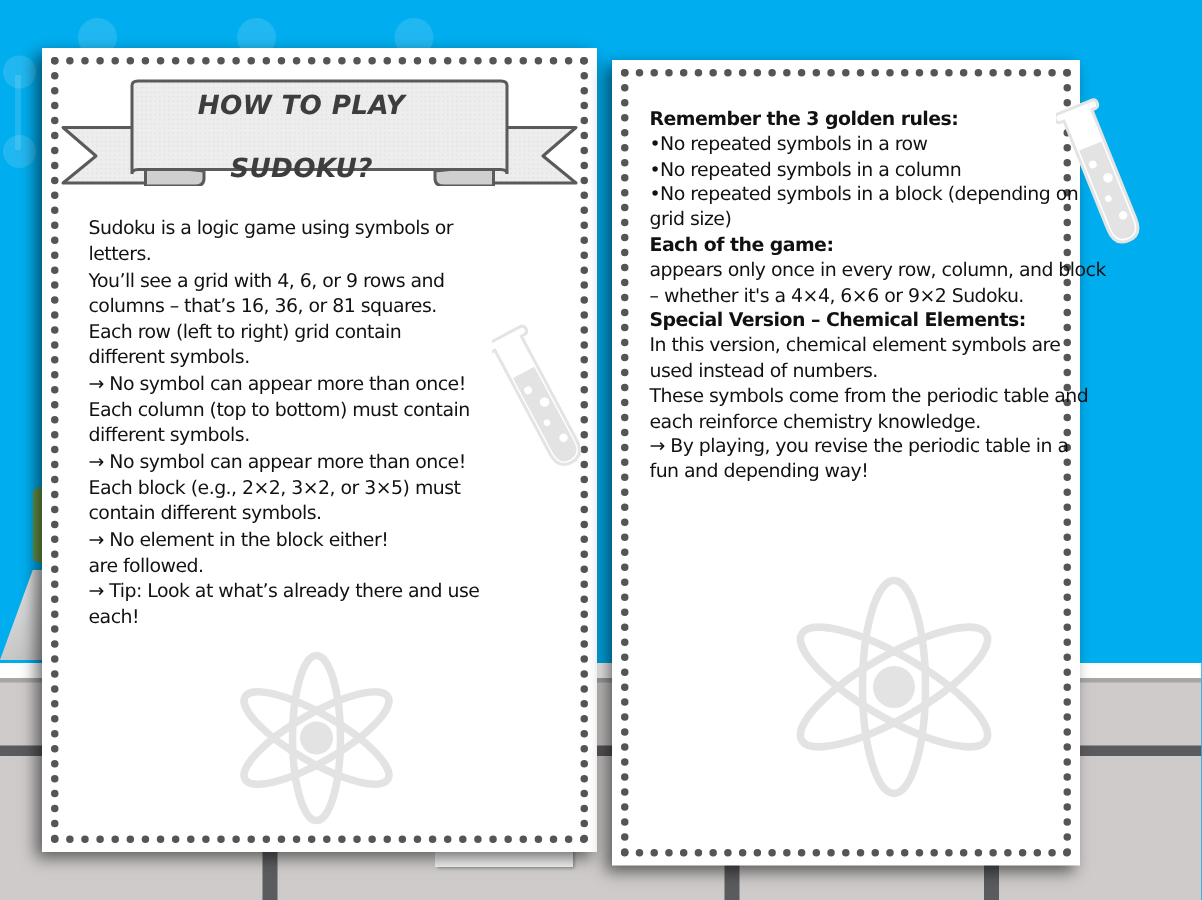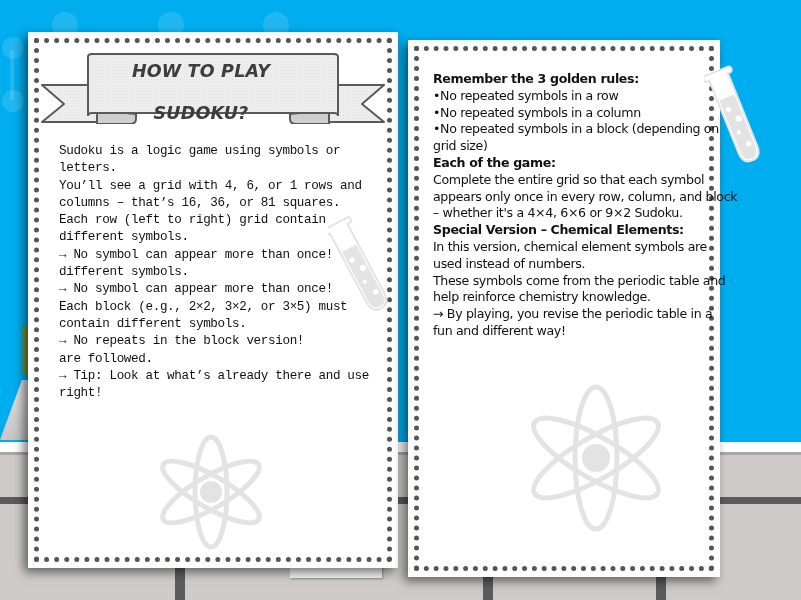--- a/index.html
+++ b/index.html
@@ -21,21 +21,21 @@
   .panel.left { left: 28px; top: 32px; width: 370px; height: 536px; }
   .panel.right { left: 408px; top: 15px; width: 312px; height: 537px; margin-top: 25px; }
   .dots { position: absolute; inset: 6px; border: 5px dotted #555555; pointer-events: none; }
 
   .ribbon { position: absolute; left: 12px; top: 20px; width: 346px; height: 72px; }
   .ribbon-title { position: absolute; left: 57px; top: 18px; width: 232px; height: 42px; line-height: 42px; text-align: center;
     font-family: "DejaVu Sans", sans-serif; font-weight: bold; font-size: 17.5px; color: #3d3d3d; letter-spacing: 0.2px; font-style: italic; }
 
   .text { position: absolute; font-family: "DejaVu Sans", sans-serif; font-size: 12.6px; line-height: 17.3px; color: #111111; letter-spacing: -0.35px; }
   .text p { white-space: nowrap; }
-  .text.left { left: 31px; top: 111px; width: 320px; font-family: Liberation Mono, monospace; }
+  .text.left { left: 31px; top: 111px; width: 320px; }
   .text.right { left: 25px; top: 31px; width: 340px; line-height: 16.8px; }
   .text .b { font-weight: bold; }
 
   .deco { position: absolute; pointer-events: none; }
 </style>
 </head>
 <body>
 
 <div class="bg-sky"></div>
 <div class="bg-molecule" style="left:52px;top:12px;width:26px;height:26px;"></div>
@@ -94,33 +94,34 @@
       <ellipse cx="52" cy="60" rx="16" ry="55"></ellipse>
       <ellipse cx="52" cy="60" rx="16" ry="55" transform="rotate(60 52 60)"></ellipse>
       <ellipse cx="52" cy="60" rx="16" ry="55" transform="rotate(-60 52 60)"></ellipse>
     </g>
     <circle cx="52" cy="60" r="11" fill="#e3e3e3"></circle>
   </svg>
 
   <div class="text left">
     <p>Sudoku is a logic game using symbols or</p>
     <p>letters.</p>
-    <p>You’ll see a grid with 4, 6, or 1 rows and</p>
+    <p>You’ll see a grid with 4, 6, or 9 rows and</p>
     <p>columns – that’s 16, 36, or 81 squares.</p>
     <p>Each row (left to right) grid contain</p>
     <p>different symbols.</p>
     <p>→ No symbol can appear more than once!</p>
+    <p>Each column (top to bottom) must contain</p>
     <p>different symbols.</p>
     <p>→ No symbol can appear more than once!</p>
     <p>Each block (e.g., 2×2, 3×2, or 3×5) must</p>
     <p>contain different symbols.</p>
-    <p>→ No repeats in the block version!</p>
+    <p>→ No element in the block either!</p>
     <p>are followed.</p>
     <p>→ Tip: Look at what’s already there and use</p>
-    <p>right!</p>
+    <p>each!</p>
   </div>
 </div>
 
 <div class="panel right">
   <div class="dots"></div>
 
   <svg class="deco" style="left:296px;top:20px;" width="60" height="110" viewBox="0 0 60 110">
     <g transform="rotate(-22 30 55)">
       <path d="M18,8 L42,8 Q45,8 45,11 Q45,14 42,14 L40,14 L40,92 Q40,104 30,104 Q20,104 20,92 L20,14 L18,14 Q15,14 15,11 Q15,8 18,8 Z" fill="#ffffff" stroke="#e4e4e4" stroke-width="2"></path>
       <path d="M22,36 L38,36 L38,92 Q38,102 30,102 Q22,102 22,92 Z" fill="#e3e3e3"></path>
@@ -140,24 +141,23 @@
     <circle cx="68" cy="75" r="14" fill="#e3e3e3"></circle>
   </svg>
 
   <div class="text right">
     <p class="b">Remember the 3 golden rules:</p>
     <p>•No repeated symbols in a row</p>
     <p>•No repeated symbols in a column</p>
     <p>•No repeated symbols in a block (depending on</p>
     <p>grid size)</p>
     <p class="b">Each of the game:</p>
-    <p>Complete the entire grid so that each symbol</p>
     <p>appears only once in every row, column, and block</p>
     <p>– whether it's a 4×4, 6×6 or 9×2 Sudoku.</p>
     <p class="b">Special Version – Chemical Elements:</p>
     <p>In this version, chemical element symbols are</p>
     <p>used instead of numbers.</p>
     <p>These symbols come from the periodic table and</p>
-    <p>help reinforce chemistry knowledge.</p>
+    <p>each reinforce chemistry knowledge.</p>
     <p>→ By playing, you revise the periodic table in a</p>
-    <p>fun and different way!</p>
+    <p>fun and depending way!</p>
   </div>
 </div>
 
 </body></html>

